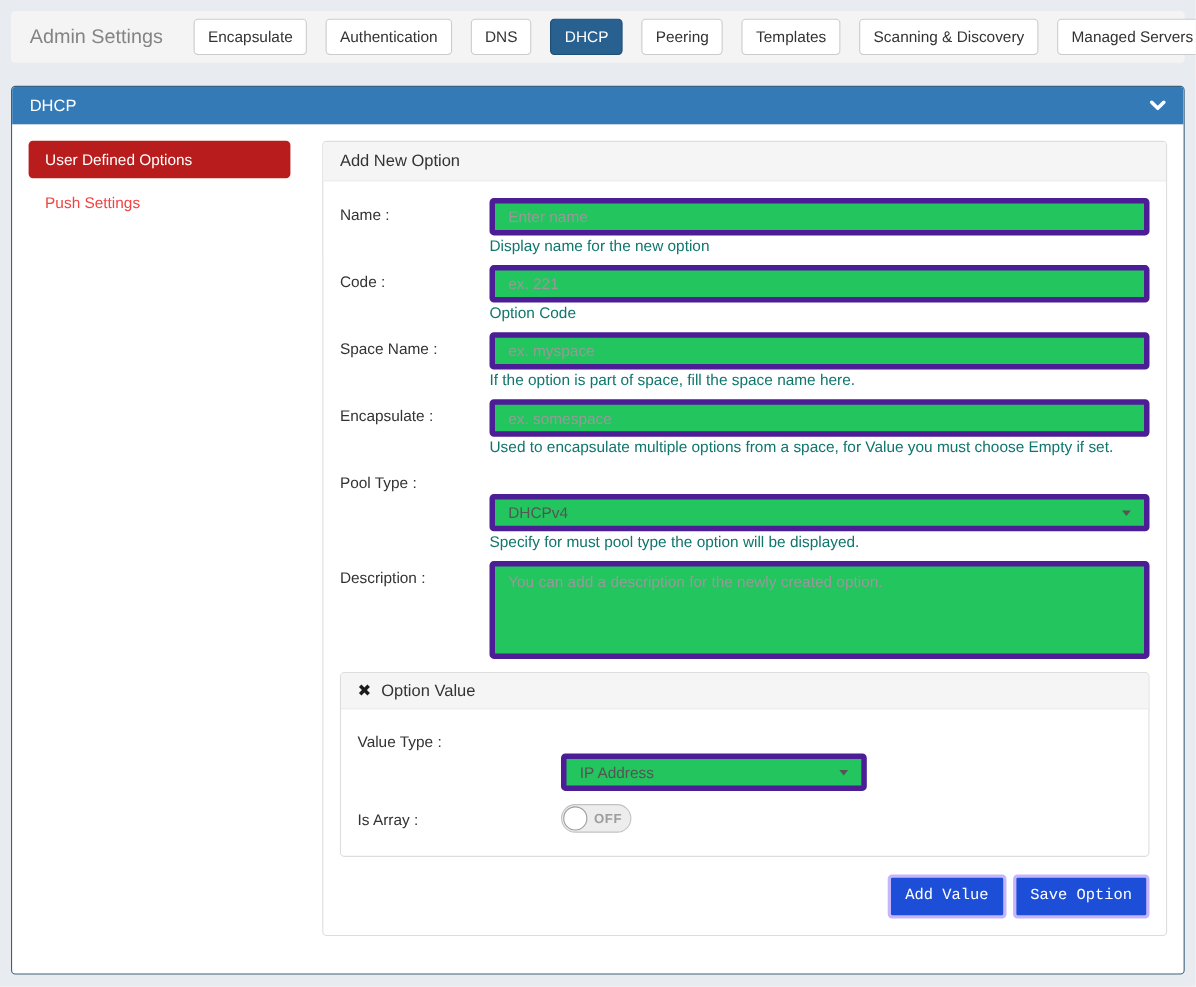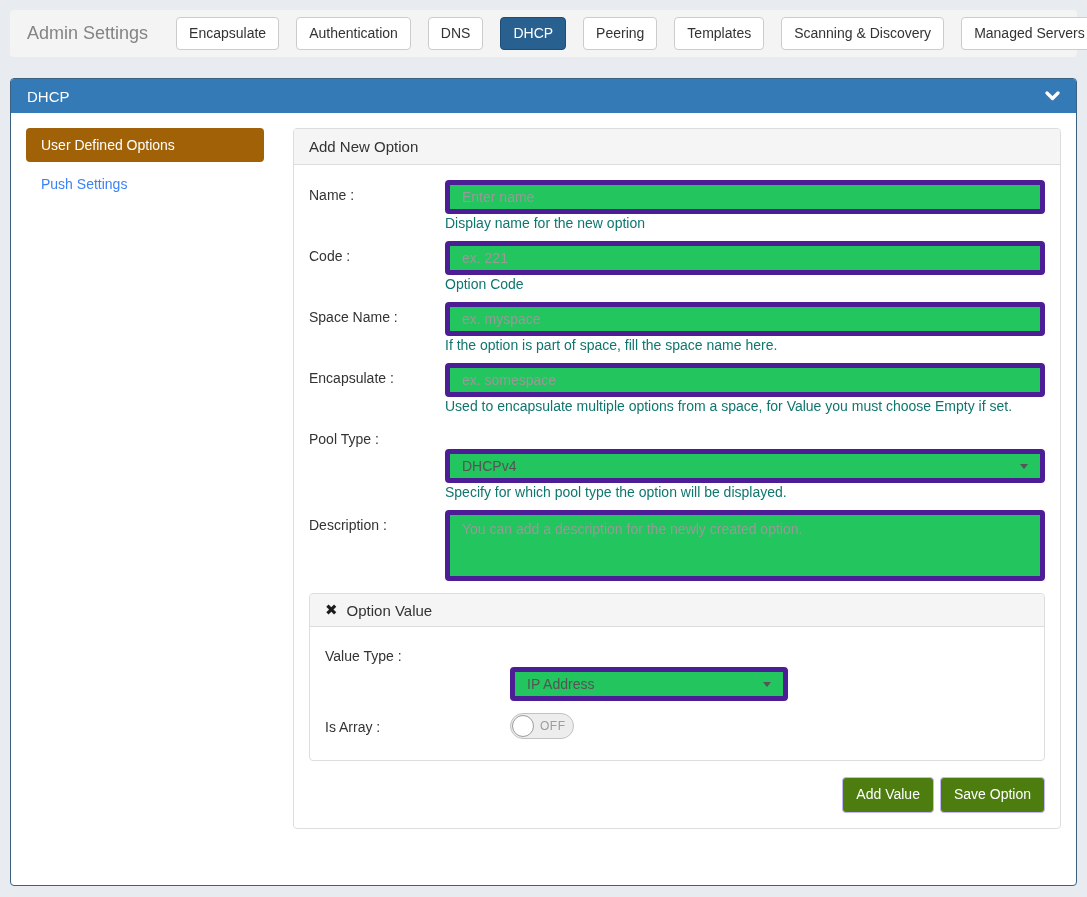--- a/index.html
+++ b/index.html
@@ -56,26 +56,26 @@
     font-size: 15px;
   }
   .collapse-btn { background: none; border: none; padding: 0; cursor: pointer; display: flex; align-items: center; }
   .outer-body { padding: 15px; display: flex; gap: 29px; }
 
   
   .sidebar { width: 238px; flex: none; }
   .side-item {
     padding: 9px 15px;
     border-radius: 4px;
-    color: #3b82f6;
+    color: #ef4444;
     cursor: pointer;
     margin-bottom: 5px;
     font-size: 14px;
   }
-  .side-item.active { background: #a16207; color: #fff; }
+  .side-item.active { background: #b91c1c; color: #fff; }
 
   
   .main-panel {
     flex: 1;
     border: 1px solid #ddd;
     border-radius: 4px;
     background: #fff;
   }
   .panel-heading {
     background: #f5f5f5;
@@ -101,21 +101,21 @@
     width: 100%;
     border: 5px solid #4c1d95;
     border-radius: 4px;
     background: #22c55e;
     font-family: inherit;
     font-size: 14px; color: #555;
     padding: 6px 12px;
   }
   .text-input { height: 34px; }
   .text-input::placeholder, .desc-area::placeholder { color: #999; opacity: 1; }
-  .desc-area { height: 71px; resize: none; display: block; }
+  .desc-area { height: 89px; resize: none; display: block; }
   .help-text { color: #0f766e; font-size: 14px; margin-top: 1px; line-height: 17px; }
   .select-box {
     height: 34px;
     display: flex; align-items: center; justify-content: space-between;
     cursor: pointer;
     margin-top: 25px;
   }
   .caret {
     width: 0; height: 0;
     border-left: 4px solid transparent;
@@ -159,32 +159,32 @@
     padding: 1px;
     cursor: pointer;
   }
   .toggle-knob {
     width: 22px; height: 22px;
     border-radius: 50%;
     background: #fff;
     border: 1px solid #9d9d9d;
     flex: none;
   }
-  .toggle-label { color: #9d9d9d; font-weight: normal; font-size: 12px; letter-spacing: .5px; }
+  .toggle-label { color: #9d9d9d; font-weight: bold; font-size: 12px; letter-spacing: .5px; }
 
   
   .actions { display: flex; justify-content: flex-end; gap: 6px; margin-top: 16px; }
   .btn {
-    background: #4d7c0f;
-    border: 1px solid #c4b5fd;
+    background: #1d4ed8;
+    border: 3px solid #c4b5fd;
     color: #fff;
     border-radius: 4px;
     padding: 7px 13px;
     font-size: 14px;
-    font-family: Liberation Sans, sans-serif;
+    font-family: Liberation Mono, monospace;
     cursor: pointer;
     line-height: 1.4;
   }
 </style>
 </head>
 <body>
 
 <div class="topbar">
   <h1 class="page-title">Admin Settings</h1>
   <div class="tabs">
@@ -255,21 +255,21 @@
           </div>
         </div>
 
         <div class="form-row">
           <label class="ctl-label">Pool Type :</label>
           <div>
             <div class="select-box">
               <span>DHCPv4</span>
               <span class="caret"></span>
             </div>
-            <div class="help-text">Specify for which pool type the option will be displayed.</div>
+            <div class="help-text">Specify for must pool type the option will be displayed.</div>
           </div>
         </div>
 
         <div class="form-row row-desc">
           <label class="ctl-label">Description :</label>
           <div>
             <textarea class="desc-area" placeholder="You can add a description for the newly created option." style=""></textarea>
           </div>
         </div>
 

